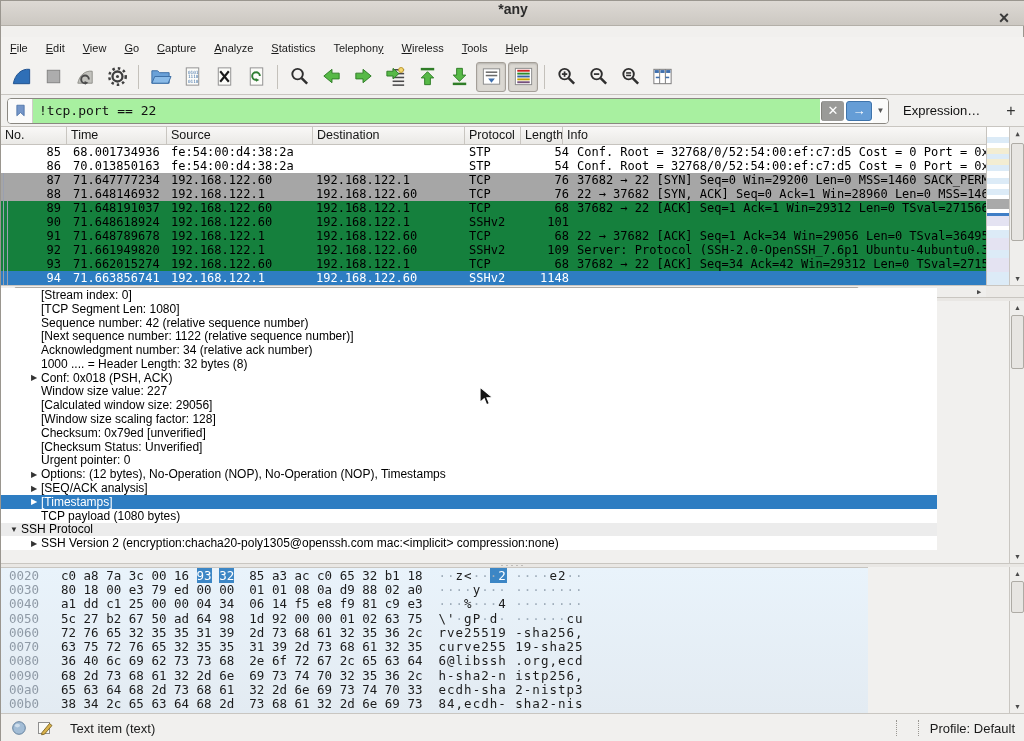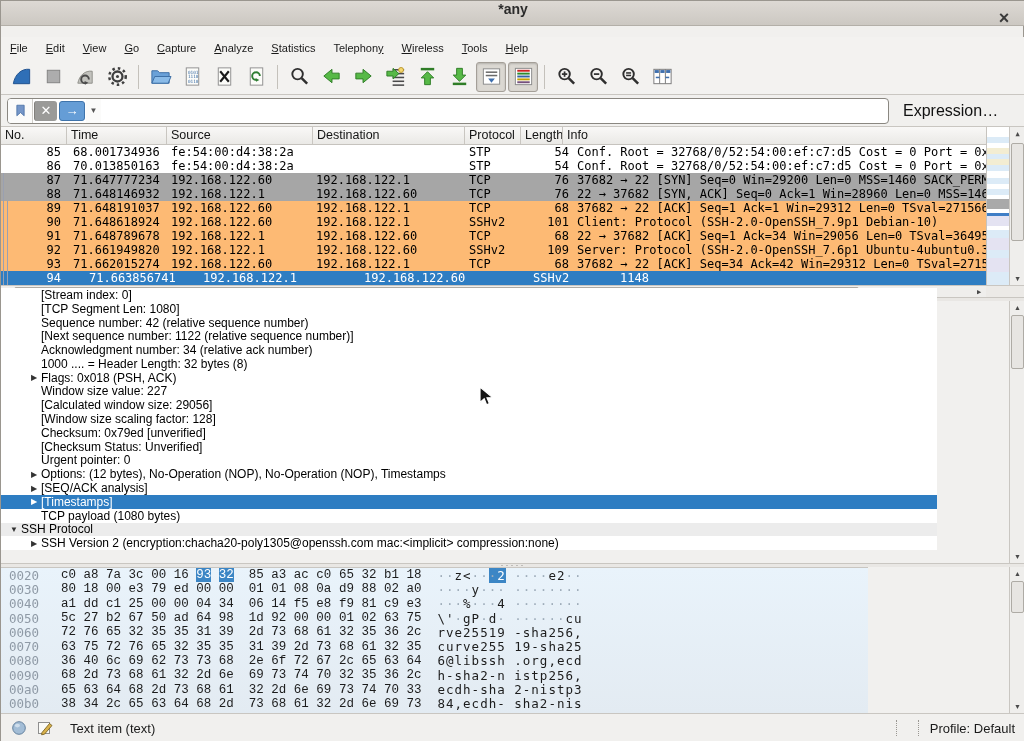--- a/index.html
+++ b/index.html
@@ -37,37 +37,37 @@
   #filterwrap{flex:0 0 880px;height:24px;border:1px solid #8a8781;border-radius:4px;background:#fff;
     display:flex;align-items:stretch;overflow:hidden;}
   #bookmarkbtn{width:24px;display:flex;align-items:center;justify-content:center;background:#fbfbfa;border-right:1px solid #cfcdc8;}
   #bookmarkbtn svg{width:13px;height:15px;}
   #filterinput{flex:1;border:none;outline:none;background:#a8f0a0;color:#111;
     font-family:"DejaVu Sans Mono",monospace;font-size:13px;padding:0 6px;}
   .fbtn{width:24px;display:flex;align-items:center;justify-content:center;font-size:13px;font-weight:bold;color:#fff;}
   #clearbtn{background:#9a9a98;border-left:1px solid #82807c;border-radius:3px;margin:2px 1px;width:22px;}
   #applybtn{background:#659dd6;border:1px solid #3f74ab;border-radius:3px;margin:2px 1px;width:24px;}
   #filtercaret{width:15px;display:flex;align-items:center;justify-content:center;color:#555;font-size:8px;background:#fbfbfa;}
-  #expressionlbl{margin-left:14px;font-size:16px;color:#111;}
+  #expressionlbl{margin-left:14px;font-size:13px;color:#111;}
   .fsep{width:1px;height:18px;background:#c4c1bb;margin:0 9px;}
   #addbtn{font-size:16px;color:#333;padding:0 8px;}
 
   
   #plist{position:absolute;left:0;top:126px;width:1024px;height:170px;background:#fff;
     font-family:"DejaVu Sans Mono",monospace;font-size:12px;}
   #pheader{position:absolute;left:0;top:0;width:985px;height:18px;
     background:linear-gradient(#f9f8f7,#eae9e6);border-bottom:1px solid #c6c3be;
     display:flex;font-family:"Liberation Sans",sans-serif;font-size:12.5px;color:#141414;box-sizing:border-box;}
   .hcell{border-right:1px solid #c9c6c1;padding:1px 4px 0 4px;box-sizing:border-box;overflow:hidden;white-space:nowrap;}
   #prows{position:absolute;left:0;top:18px;width:985px;height:140px;overflow:hidden;}
   .prow{height:14px;display:flex;align-items:center;white-space:nowrap;color:#000;}
   .v-plain{background:#fff;}
   .v-gray{background:#a6a6a6;}
-  .v-tcp{background:#fdba74;align-items:center;}
-  .v-selected{background:#2e7dc2;color:#fff;gap:16px;}
+  .v-tcp{background:#15803d;align-items:center;}
+  .v-selected{background:#2e7dc2;color:#fff;}
   .c-no{flex:0 0 60px;text-align:right;}
   .c-time{flex:0 0 98px;margin-left:12px;}
   .c-src{flex:0 0 145px;}
   .c-dst{flex:0 0 153px;}
   .c-proto{flex:0 0 56px;}
   .c-len{flex:0 0 44px;text-align:right;}
   .c-info{flex:1;margin-left:8px;overflow:hidden;}
   .convline{position:absolute;width:1px;background:#9aa0b0;}
   
   #minimap{position:absolute;left:985px;top:0;width:23px;height:158px;background:#fff;
@@ -97,21 +97,21 @@
   .dline.selected{background:#2e7dc2;color:#fff;}
   .dline.selected .exp{color:#fff;}
   .dline.shaded{background:#ececec;}
 
   
   #hexpane{position:absolute;left:0;top:566px;width:867px;height:146px;
     background:linear-gradient(#e9f3fb,#e3ebf2);border-top:1px solid #c9c6c1;box-sizing:border-box;
     font-family:"DejaVu Sans Mono",monospace;font-size:12.5px;overflow:hidden;}
   .hrow{height:14.3px;display:flex;align-items:center;white-space:pre;}
   .hoff{flex:0 0 38px;margin-left:8px;color:#8f9aa6;}
-  .hhex{margin-left:14px;color:#1c1c1c;font-family:Liberation Mono, monospace;}
+  .hhex{margin-left:14px;color:#1c1c1c;}
   .hascii{margin-left:16px;letter-spacing:1px;color:#1c1c1c;}
   .hb.sel,.ac.sel{background:#3c86c5;color:#fff;}
   .ac.dim{color:#9fadba;}
 
   
   #statusbar{position:absolute;left:0;top:712px;width:1024px;height:29px;background:#f1f0ee;
     border-top:1px solid #c9c6c1;display:flex;align-items:center;font-size:13px;color:#1a1a1a;box-sizing:border-box;}
   #statusbar .sicon{margin-left:10px;display:flex;align-items:center;}
   #statusfield{margin-left:16px;}
   #statusright{margin-left:auto;display:flex;align-items:center;}
@@ -299,20 +299,21 @@
       </div>
     </div>
 
   <div id="filterbar">
     <div id="filterwrap">
       <div id="bookmarkbtn">
         <svg viewBox="0 0 16 16">
             <path d="M3.5 1.5 h9 v13 l-4.5-4 -4.5 4 z" fill="#7596c8" stroke="#496fa5"></path>
           </svg>
       </div>
+      <input id="filterinput" type="text" value="!tcp.port == 22" style="">
       <div class="fbtn" id="clearbtn">✕</div>
       <div class="fbtn" id="applybtn">→</div>
       <div id="filtercaret">▼</div>
     </div>
     <span id="expressionlbl">Expression…</span>
     <div class="fsep"></div>
     <span id="addbtn">+</span>
   </div>
 
   <div id="plist">
@@ -371,21 +372,20 @@
           <span class="c-len">68</span>
           <span class="c-info">37682 → 22 [ACK] Seq=1 Ack=1 Win=29312 Len=0 TSval=271566</span>
         </div>
         <div class="prow v-tcp">
           <span class="c-no">90</span>
           <span class="c-time">71.648618924</span>
           <span class="c-src">192.168.122.60</span>
           <span class="c-dst">192.168.122.1</span>
           <span class="c-proto">SSHv2</span>
           <span class="c-len">101</span>
-          <span class="c-info">Client: Protocol (SSH-2.0-OpenSSH_7.9p1 Debian-10)</span>
         </div>
         <div class="prow v-tcp">
           <span class="c-no">91</span>
           <span class="c-time">71.648789678</span>
           <span class="c-src">192.168.122.1</span>
           <span class="c-dst">192.168.122.60</span>
           <span class="c-proto">TCP</span>
           <span class="c-len">68</span>
           <span class="c-info">22 → 37682 [ACK] Seq=1 Ack=34 Win=29056 Len=0 TSval=36495</span>
         </div>
@@ -479,21 +479,21 @@
       <div class="dline ind1">
         <span class="exp"></span>
         <span class="dtext">Acknowledgment number: 34    (relative ack number)</span>
       </div>
       <div class="dline ind1">
         <span class="exp"></span>
         <span class="dtext">1000 .... = Header Length: 32 bytes (8)</span>
       </div>
       <div class="dline ind1">
         <span class="exp">▶</span>
-        <span class="dtext">Flags: 0x018 (PSH, ACK)</span>
+        <span class="dtext">Conf: 0x018 (PSH, ACK)</span>
       </div>
       <div class="dline ind1">
         <span class="exp"></span>
         <span class="dtext">Window size value: 227</span>
       </div>
       <div class="dline ind1">
         <span class="exp"></span>
         <span class="dtext">[Calculated window size: 29056]</span>
       </div>
       <div class="dline ind1">

